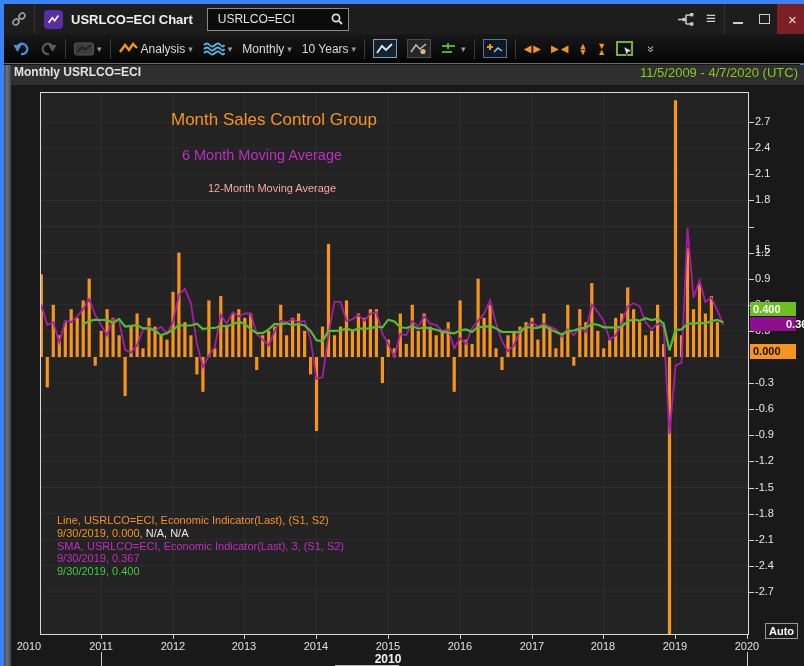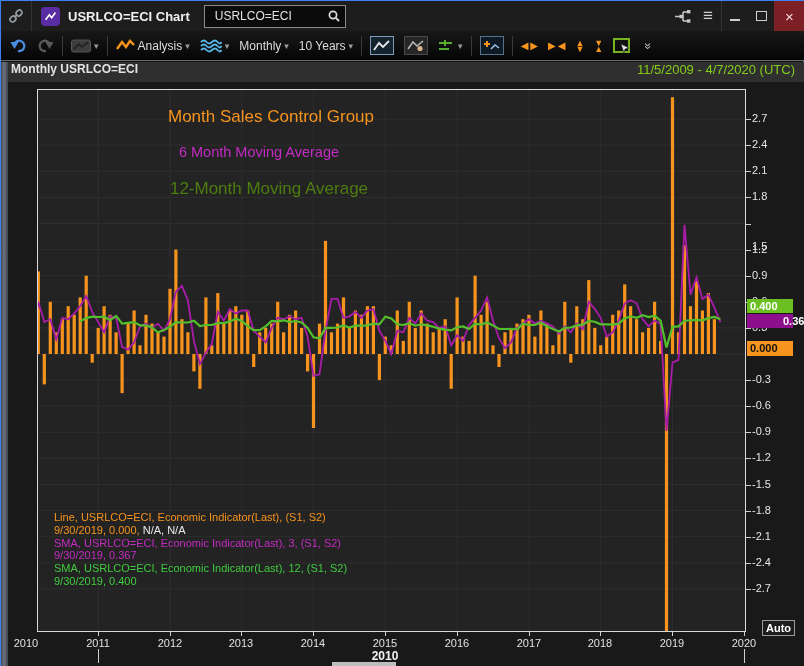--- a/index.html
+++ b/index.html
@@ -1,18 +1,18 @@
 <!DOCTYPE html>
 <html><head>
 <meta charset="utf-8">
 <style>
   html,body{margin:0;padding:0;background:#000;width:804px;height:666px;overflow:hidden;
     font-family:"Liberation Sans",sans-serif;}
   #window{position:absolute;left:0;top:0;width:804px;height:666px;background:#141414;
-    border:1px solid #3b82f6;box-sizing:border-box;}
+    border:4px solid #3b82f6;box-sizing:border-box;}
   
   .titlebar{position:absolute;left:0;top:0;width:804px;height:30px;background:#1d1d1d;
     display:flex;align-items:center;border-bottom:1px solid #000;}
   .tb-cell{width:30px;height:30px;display:flex;align-items:center;justify-content:center;}
   .tb-sep{width:1px;height:30px;background:#333;}
   .app-ic{width:19px;height:19px;border-radius:4px;background:#5b2da5;display:flex;
     align-items:center;justify-content:center;margin:0 8px 0 9px;}
   .tb-title{color:#f0f0f0;font-size:13px;font-weight:bold;margin-right:14px;white-space:nowrap;}
   .searchbox{display:flex;align-items:center;background:#0b0b0b;border:1px solid #8a8a8a;
     height:21px;width:128px;padding:0 4px 0 8px;}
@@ -387,28 +387,27 @@
         <rect x="662.8" y="220.5" width="3.2" height="43.5" fill="#f7941d"></rect>
         <rect x="668.8" y="203.1" width="3.2" height="60.9" fill="#f7941d"></rect>
         <rect x="674.8" y="229.2" width="3.2" height="34.8" fill="#f7941d"></rect>
         <polyline points="-11.6,249.5 -5.7,248.1 0.3,211.8 6.3,232.1 12.3,229.2 18.3,249.5 24.3,227.8 30.2,229.2 36.2,223.4 42.2,216.2 48.2,206.0 54.2,221.9 60.2,232.1 66.1,242.3 72.1,226.3 78.1,227.8 84.1,256.8 90.1,259.6 96.1,252.4 102.0,236.4 108.0,233.6 114.0,237.9 120.0,233.6 126.0,240.8 132.0,229.2 137.9,201.7 143.9,195.8 149.9,210.3 155.9,250.9 161.9,274.1 167.9,262.6 173.8,253.8 179.8,221.9 185.8,230.7 191.8,219.1 197.8,223.4 203.8,220.5 209.7,220.5 215.7,240.8 221.7,246.6 227.7,252.4 233.7,237.9 239.7,227.8 245.6,229.2 251.6,226.3 257.6,229.2 263.6,227.8 269.6,246.6 275.5,285.8 281.5,284.3 287.5,240.8 293.5,208.9 299.5,208.9 305.5,227.8 311.4,226.3 317.4,221.9 323.4,227.8 329.4,220.5 335.4,219.1 341.4,240.8 347.3,250.9 353.3,264.0 359.3,240.8 365.3,242.3 371.3,227.8 377.3,233.6 383.2,223.4 389.2,230.7 395.2,232.1 401.2,237.9 407.2,236.4 413.2,255.3 419.1,245.2 425.1,250.9 431.1,235.0 437.1,227.8 443.1,220.5 449.1,207.4 455.0,230.7 461.0,248.1 467.0,258.2 473.0,252.4 479.0,237.9 485.0,233.6 490.9,229.2 496.9,233.6 502.9,230.7 508.9,233.6 514.9,236.4 520.9,243.7 526.8,236.4 532.8,242.3 538.8,233.6 544.8,239.3 550.8,211.8 556.8,219.1 562.7,227.8 568.7,246.6 574.7,242.3 580.7,230.7 586.7,213.3 592.6,210.3 598.6,213.3 604.6,229.2 610.6,236.4 616.6,230.7 622.6,233.6 628.5,340.9 634.5,272.7 640.5,269.8 646.5,134.9 652.5,204.6 658.5,187.2 664.4,208.9 670.4,204.6 676.4,217.6 682.4,232.1" fill="none" stroke="#a81ca8" stroke-width="1.8"></polyline>
         <polyline points="42.2,231.4 48.2,228.1 54.2,226.7 60.2,227.0 66.1,226.7 72.1,230.3 78.1,225.9 84.1,233.6 90.1,232.8 96.1,232.1 102.0,235.4 108.0,235.4 114.0,237.5 120.0,242.3 126.0,240.1 132.0,236.8 137.9,232.1 143.9,232.5 149.9,232.5 155.9,230.7 161.9,236.1 167.9,235.0 173.8,235.0 179.8,233.2 185.8,233.2 191.8,231.4 197.8,228.8 203.8,231.0 209.7,236.1 215.7,240.1 221.7,240.1 227.7,236.4 233.7,231.0 239.7,231.4 245.6,230.3 251.6,232.1 257.6,231.0 263.6,232.5 269.6,237.9 275.5,247.3 281.5,248.4 287.5,237.9 293.5,237.9 299.5,237.5 305.5,235.4 311.4,237.5 317.4,235.7 323.4,235.7 329.4,235.4 335.4,233.6 341.4,234.3 347.3,226.7 353.3,228.5 359.3,234.3 365.3,235.0 371.3,233.2 377.3,235.7 383.2,234.3 389.2,235.4 395.2,236.8 401.2,238.6 407.2,239.7 413.2,240.4 419.1,237.2 425.1,236.4 431.1,239.0 437.1,233.6 443.1,234.6 449.1,232.5 455.0,235.4 461.0,239.0 467.0,239.0 473.0,239.0 479.0,239.3 485.0,233.6 490.9,235.0 496.9,235.0 502.9,232.5 508.9,236.4 514.9,239.0 520.9,241.5 526.8,237.9 532.8,237.5 538.8,235.4 544.8,234.6 550.8,231.0 556.8,231.7 562.7,234.3 568.7,234.3 574.7,234.6 580.7,233.6 586.7,228.5 592.6,226.3 598.6,227.8 604.6,225.2 610.6,227.0 616.6,225.6 622.6,230.7 628.5,257.5 634.5,236.8 640.5,236.4 646.5,230.7 652.5,230.3 658.5,229.9 664.4,230.3 670.4,228.1 676.4,227.0 682.4,229.2" fill="none" stroke="#53c02b" stroke-width="2.2"></polyline>
       </svg>
   </div>
 
   <div class="ttl" style="left:120px;top:106px;width:300px;font-size:17px;color:#f7941d;">Month Sales Control Group</div>
   <div class="ttl" style="left:108px;top:143px;width:300px;font-size:14.5px;color:#c32cc3;">6 Month Moving Average</div>
-  <div class="ttl" style="left:118px;top:178px;width:300px;font-size:17px;color:#4d7c0f;">12-Month Moving Average</div>
+  <div class="ttl" style="left:118px;top:178px;width:300px;font-size:11px;color:#fca5a5;">12-Month Moving Average</div>
 
   <div class="legend">
     <div style="color:#f7941d;">Line, USRLCO=ECI, Economic Indicator(Last), (S1, S2)</div>
     <div><span style="color:#f7941d;">9/30/2019, 0.000,</span><span style="color:#e8e8e8;"> N/A, N/A</span></div>
     <div style="color:#c32cc3;">SMA, USRLCO=ECI, Economic Indicator(Last),  3, (S1, S2)</div>
     <div style="color:#c32cc3;">9/30/2019, 0.367</div>
-    <div style="color:#3fcc3f;">SMA, USRLCO=ECI, Economic Indicator(Last),  12, (S1, S2)</div>
     <div style="color:#3fcc3f;">9/30/2019, 0.400</div>
   </div>
 
   <div class="badge" style="top:298px;height:14px;background:#6cbf23;color:#fff;">0.400</div>
   <div class="badge" style="top:313px;height:14px;background:#8d0f8d;color:#fff;padding-left:36px;">0.367</div>
   <div class="badge" style="top:340px;height:15px;background:#f7941d;color:#111;">0.000</div>
 
   <div class="auto-btn">Auto</div>
   <div class="ctx-label">2010</div>
   <div class="sliver"></div>

